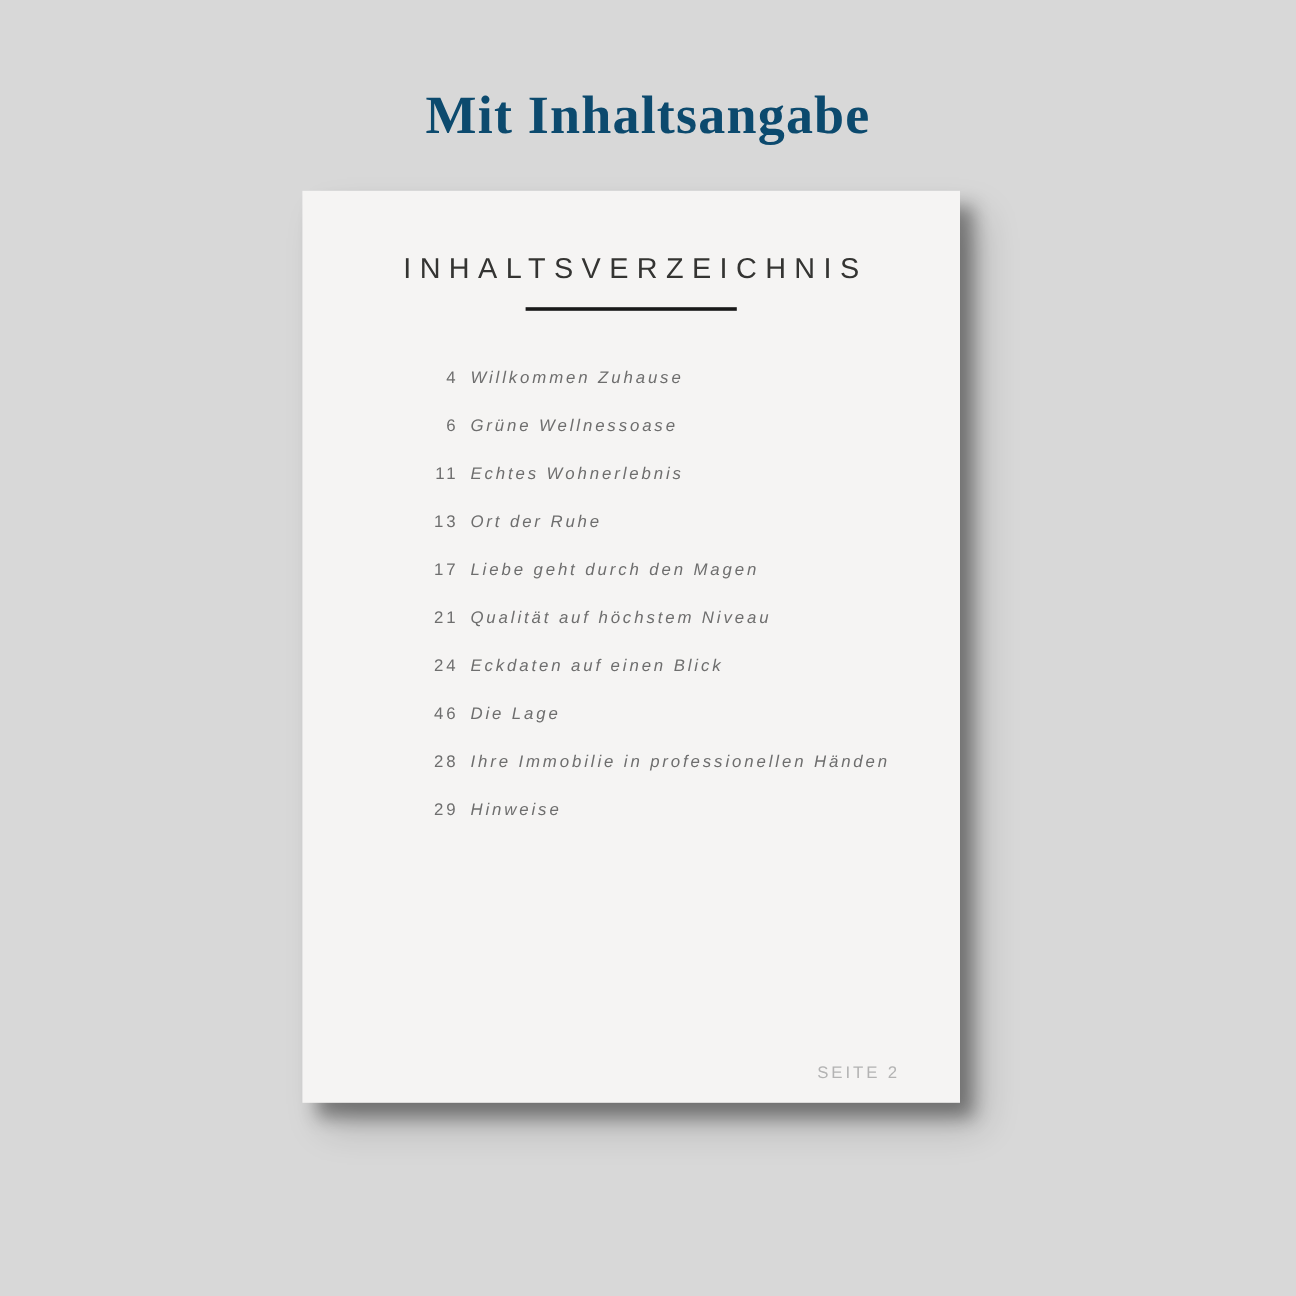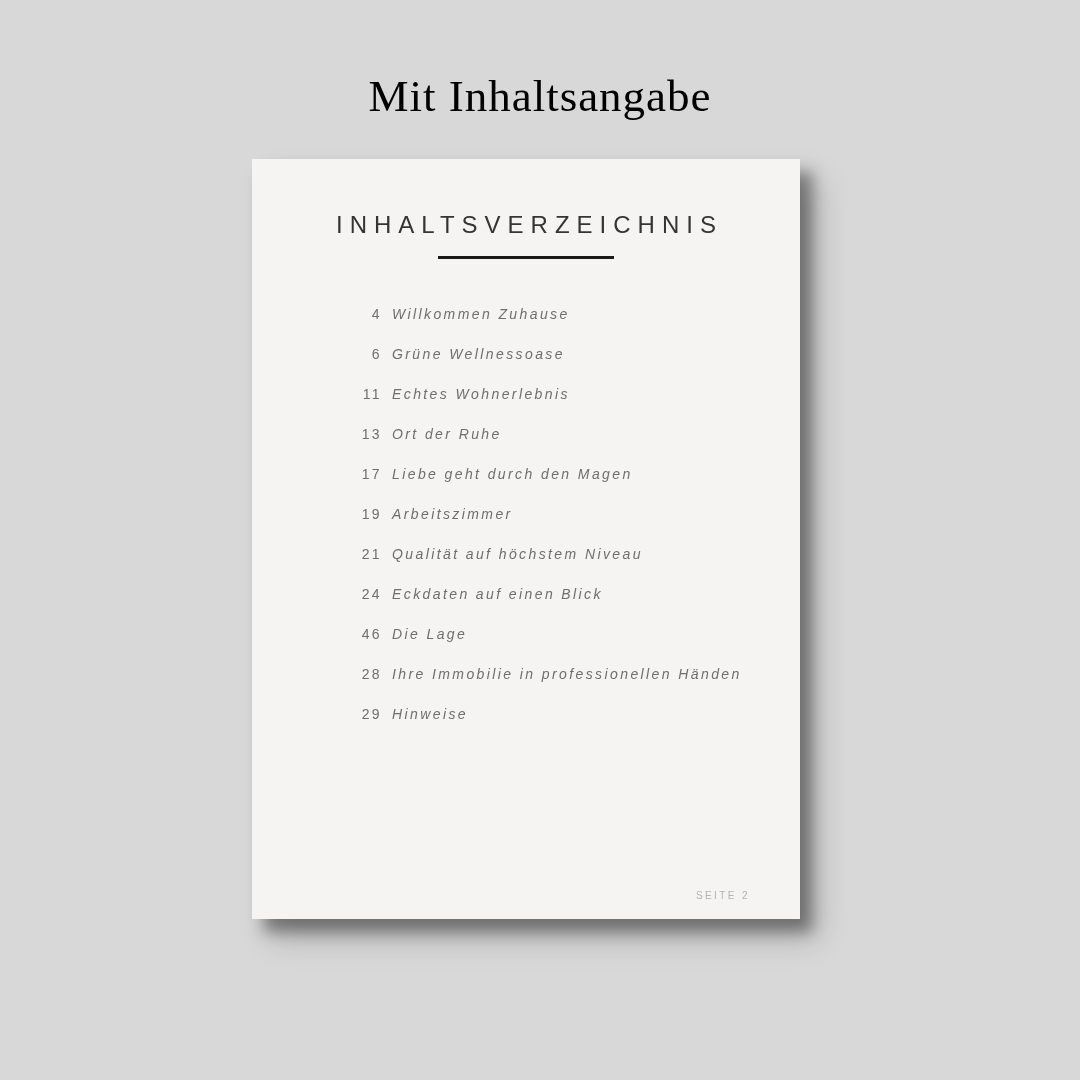--- a/index.html
+++ b/index.html
@@ -10,25 +10,25 @@
     overflow: hidden;
     font-family: "Liberation Sans", sans-serif;
   }
   .main-title {
     position: absolute;
     top: 74px; left: 0;
     width: 1080px;
     margin: 0;
     text-align: center;
     font-family: "Liberation Serif", serif;
-    font-weight: 400;
+    font-weight: 700;
     font-size: 45px;
     line-height: 1;
     letter-spacing: 1px;
-    color: #000000;
+    color: #0c4a6e;
   }
   .page {
     position: absolute;
     left: 252px; top: 159px;
     width: 548px; height: 760px;
     background: #f5f4f3;
     box-shadow: 12px 13px 14px rgba(0,0,0,0.38), 18px 20px 30px rgba(0,0,0,0.18);
   }
   .page-heading {
     margin-top: 54px;
@@ -61,21 +61,21 @@
   .toc-num {
     flex: none;
     width: 46px;
     text-align: right;
     margin-right: 10px;
   }
   .toc-title { white-space: nowrap; font-style: italic; }
   .page-footer {
     position: absolute;
     right: 50px; bottom: 18px;
-    font-size: 10px;
+    font-size: 14px;
     letter-spacing: 2.4px;
     color: #b3b3b3;
   }
 </style>
 </head>
 <body>
 
 <h1 class="main-title">Mit Inhaltsangabe</h1>
 
 <div class="page">
@@ -97,24 +97,20 @@
     </div>
     <div class="toc-row">
       <span class="toc-num">13</span>
       <span class="toc-title">Ort der Ruhe</span>
     </div>
     <div class="toc-row">
       <span class="toc-num">17</span>
       <span class="toc-title">Liebe geht durch den Magen</span>
     </div>
     <div class="toc-row">
-      <span class="toc-num">19</span>
-      <span class="toc-title">Arbeitszimmer</span>
-    </div>
-    <div class="toc-row">
       <span class="toc-num">21</span>
       <span class="toc-title">Qualität auf höchstem Niveau</span>
     </div>
     <div class="toc-row">
       <span class="toc-num">24</span>
       <span class="toc-title">Eckdaten auf einen Blick</span>
     </div>
     <div class="toc-row">
       <span class="toc-num">46</span>
       <span class="toc-title">Die Lage</span>

